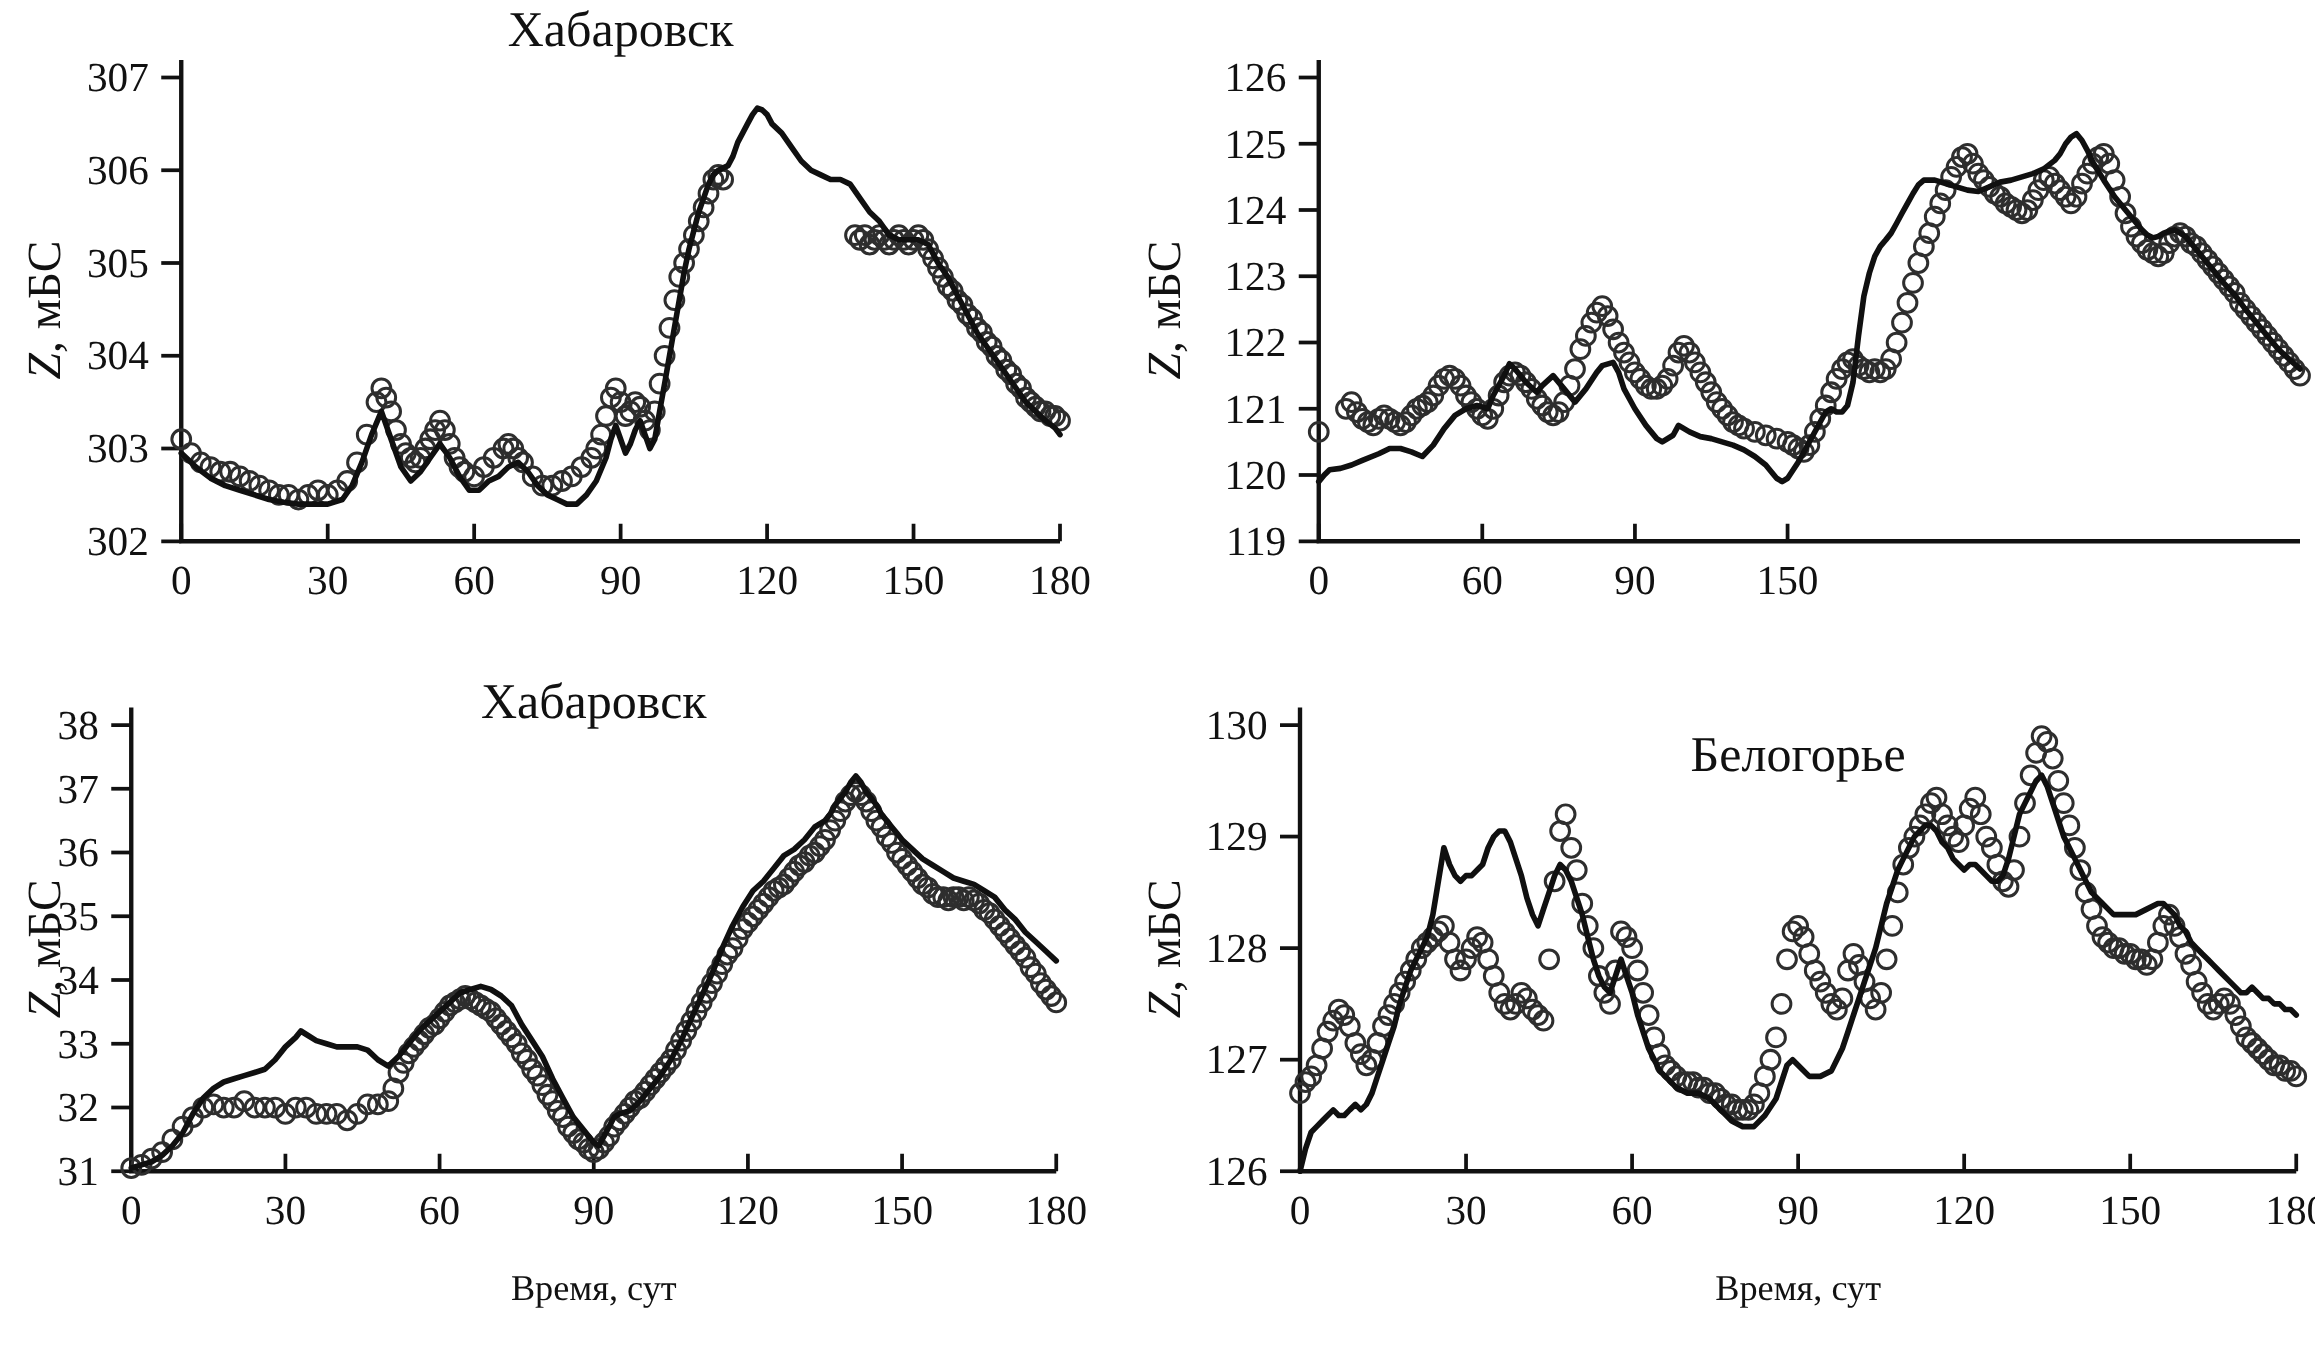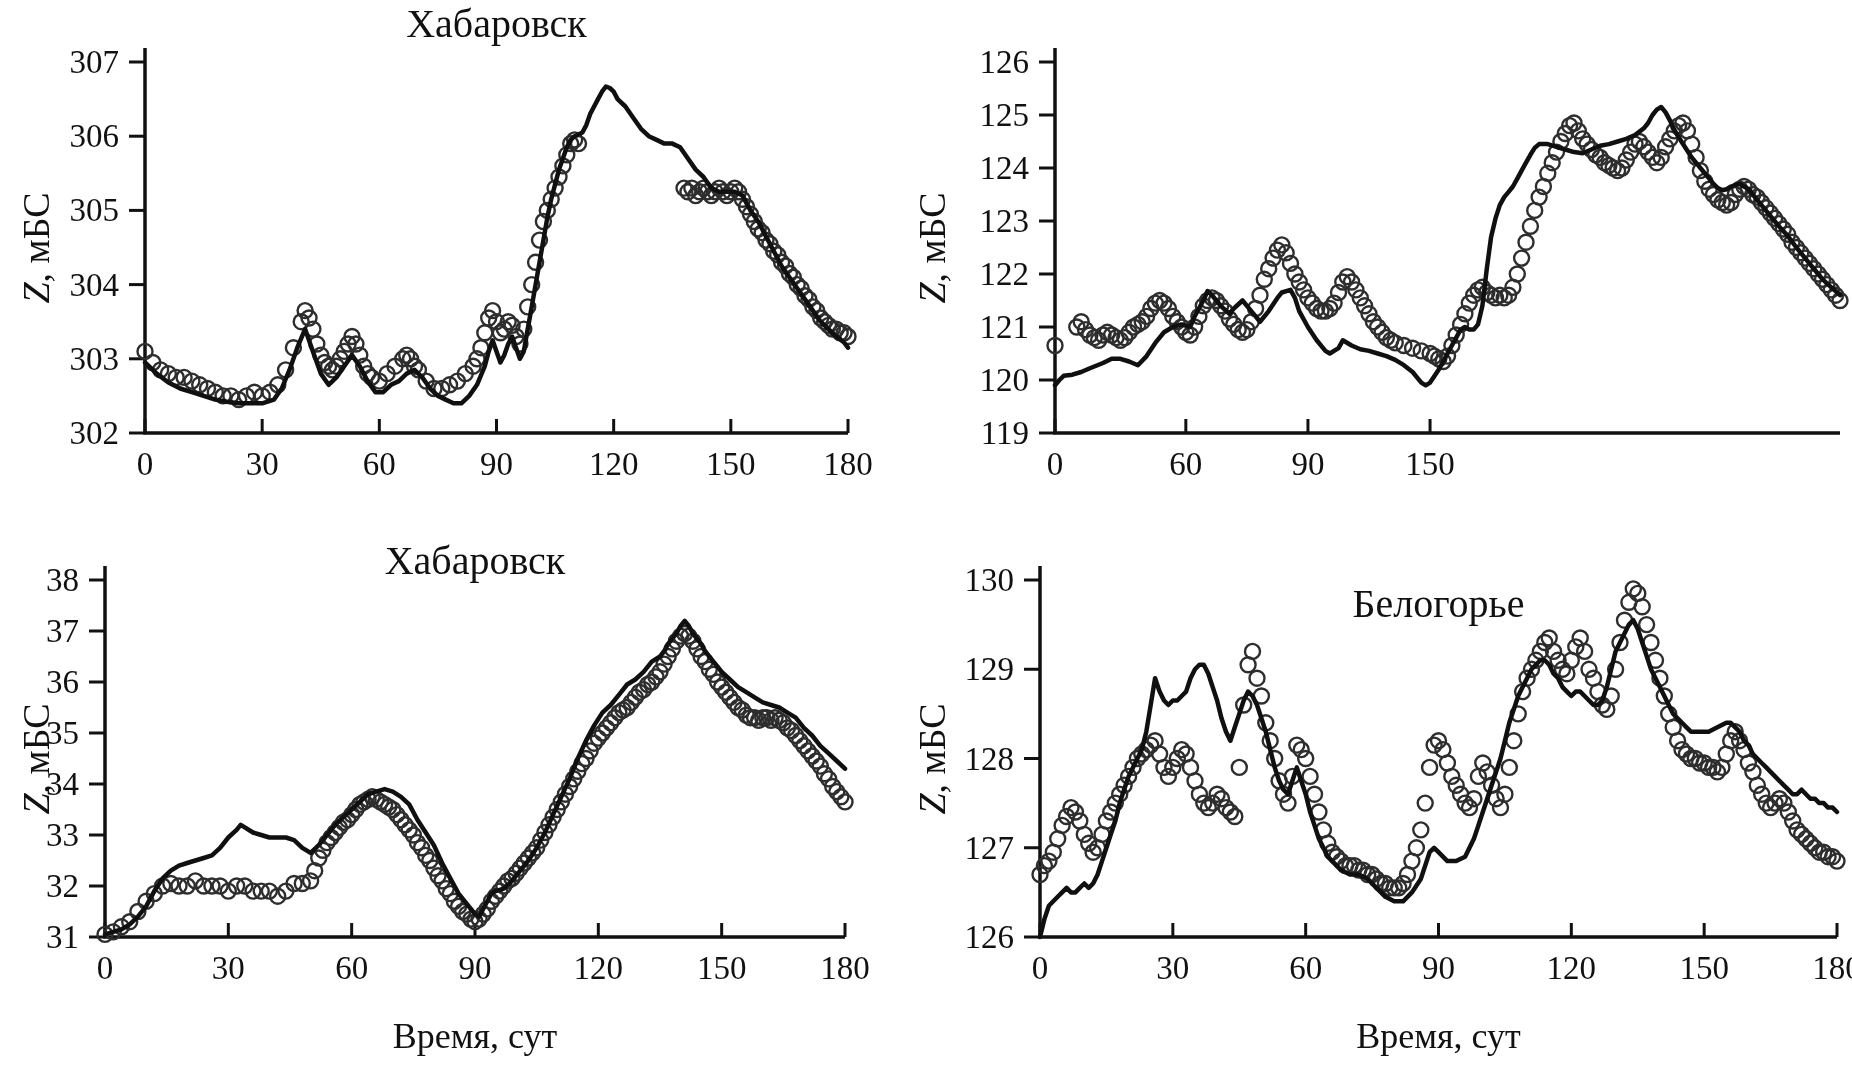--- a/index.html
+++ b/index.html
@@ -20,21 +20,21 @@
     position:absolute;transform:translateX(-50%);
     font-size:40px;line-height:1.1;white-space:nowrap;
   }
   .ylabel{
     position:absolute;transform:translate(-50%,-50%) rotate(-90deg);
     font-size:38px;white-space:nowrap;
   }
   .ylabel .z{font-style:italic;}
   .xlabel{
     position:absolute;transform:translateX(-50%);
-    font-size:36px;white-space:nowrap;
+    font-size:29px;white-space:nowrap;
   }
   svg text.tick{
     font-family:"Liberation Serif","DejaVu Serif",serif;
     font-size:33px;fill:#111111;
   }
 </style>
 </head>
 <body>
 
 <div class="figure">

